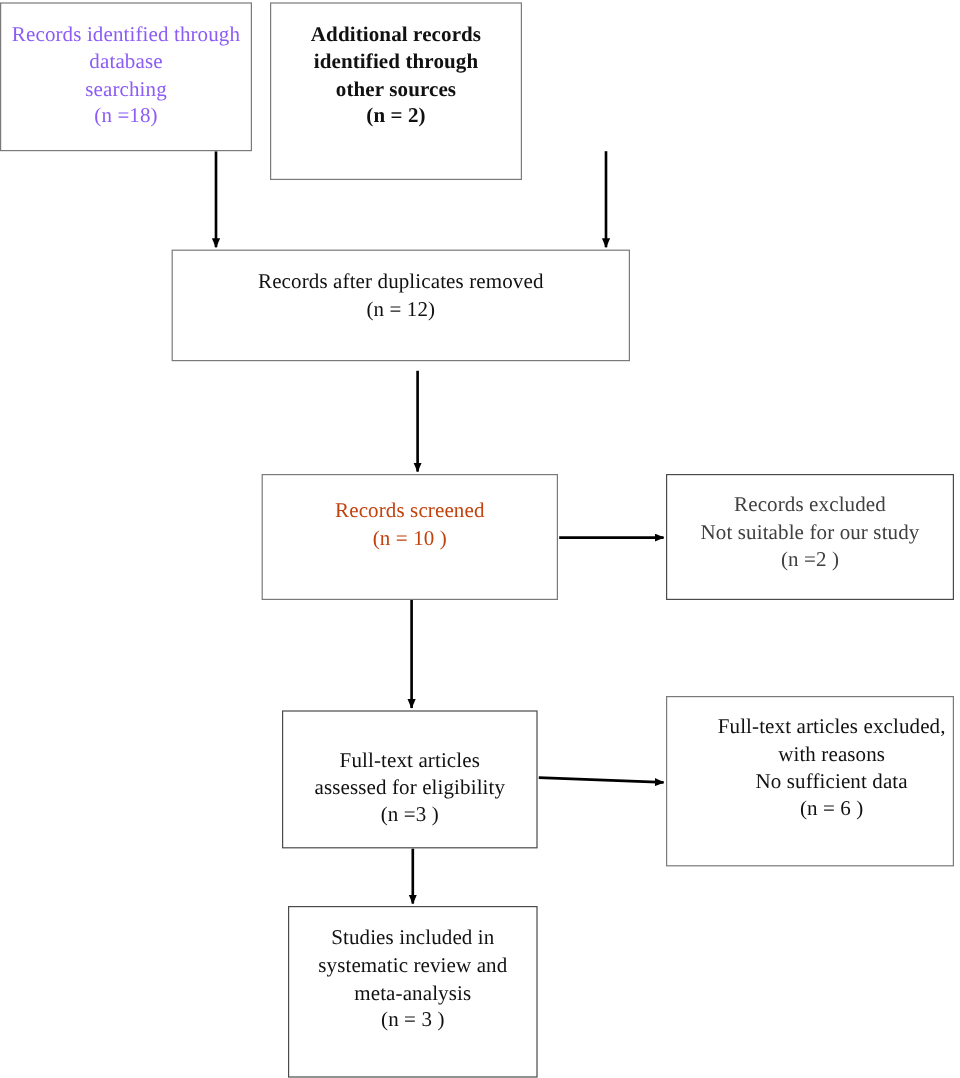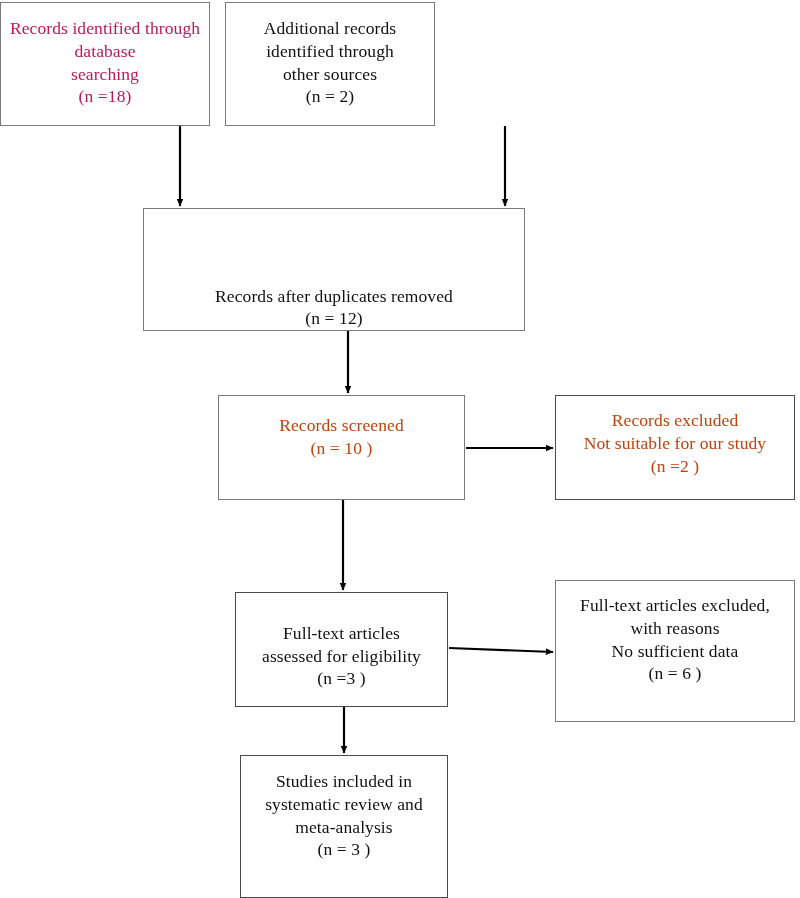--- a/index.html
+++ b/index.html
@@ -62,48 +62,48 @@
         <line x1="505" y1="126" x2="505" y2="206" stroke="#000000" stroke-width="2.2" marker-end="url(#arrowhead)"></line>
         <line x1="348" y1="309" x2="348" y2="393" stroke="#000000" stroke-width="2.2" marker-end="url(#arrowhead)"></line>
         <line x1="466" y1="448" x2="553" y2="448" stroke="#000000" stroke-width="2.2" marker-end="url(#arrowhead)"></line>
         <line x1="343" y1="500" x2="343" y2="590" stroke="#000000" stroke-width="2.2" marker-end="url(#arrowhead)"></line>
         <line x1="449" y1="648" x2="553" y2="652" stroke="#000000" stroke-width="2.2" marker-end="url(#arrowhead)"></line>
         <line x1="344" y1="707" x2="344" y2="753" stroke="#000000" stroke-width="2.2" marker-end="url(#arrowhead)"></line>
       </g>
   </svg>
 
   <div class="node-box" style="left: 0px; top: 2px; width: 210px; height: 124px; border: 1.6px solid rgb(122, 122, 122); background: rgb(255, 255, 255);">
-    <div class="node-text" style="padding-top: 14px; color: #be185d;">Records identified through database
+    <div class="node-text" style="padding-top: 14px; color: #8b5cf6;">Records identified through database
 searching
 (n =18)</div>
   </div>
-  <div class="node-box" style="left: 225px; top: 2px; width: 210px; height: 124px; border: 1.6px solid rgb(122, 122, 122); background: rgb(255, 255, 255);">
+  <div class="node-box" style="left: 225px; top: 2px; width: 210px; height: 148px; border: 1.6px solid rgb(122, 122, 122); background: rgb(255, 255, 255); font-weight: bold;">
     <div class="node-text" style="padding-top: 14px; color: rgb(17, 17, 17);">Additional records identified through
 other sources
 (n = 2)</div>
   </div>
-  <div class="node-box" style="left: 143px; top: 208px; width: 382px; height: 123px; border: 1.6px solid rgb(122, 122, 122); background: rgb(255, 255, 255); align-items: flex-end;">
+  <div class="node-box" style="left: 143px; top: 208px; width: 382px; height: 93px; border: 1.6px solid rgb(122, 122, 122); background: rgb(255, 255, 255);">
     <div class="node-text" style="padding-top: 14px; color: rgb(17, 17, 17);">Records after duplicates removed
 (n = 12)</div>
   </div>
   <div class="node-box" style="left: 218px; top: 395px; width: 247px; height: 105px; border: 1.6px solid rgb(122, 122, 122); background: rgb(255, 255, 255);">
     <div class="node-text" style="padding-top: 18px; color: #c2410c; font-family: Liberation Serif, serif;">Records screened
 (n = 10 )</div>
   </div>
   <div class="node-box" style="left: 555px; top: 395px; width: 240px; height: 105px; border: 1.6px solid rgb(74, 74, 74); background: rgb(255, 255, 255);">
-    <div class="node-text" style="padding-top: 13px; color: #c2410c;">Records excluded
+    <div class="node-text" style="padding-top: 13px; color: #404040;">Records excluded
 Not suitable for our study
 (n =2 )</div>
   </div>
   <div class="node-box" style="left: 235px; top: 592px; width: 213px; height: 115px; border: 1.6px solid rgb(74, 74, 74); background: rgb(255, 255, 255); align-items: center;">
     <div class="node-text" style="padding-top: 13px; color: rgb(17, 17, 17);">Full-text articles
 assessed for eligibility
 (n =3 )</div>
   </div>
-  <div class="node-box" style="left: 555px; top: 580px; width: 240px; height: 142px; border: 1.6px solid rgb(122, 122, 122); background: rgb(255, 255, 255);">
+  <div class="node-box" style="left: 555px; top: 580px; width: 240px; height: 142px; border: 1.6px solid rgb(122, 122, 122); background: rgb(255, 255, 255); justify-content: flex-end;">
     <div class="node-text" style="padding-top: 13px; color: rgb(17, 17, 17);">Full-text articles excluded,
 with reasons
 No sufficient data
 (n = 6 )</div>
   </div>
   <div class="node-box" style="left: 240px; top: 755px; width: 208px; height: 143px; border: 1.6px solid rgb(74, 74, 74); background: rgb(255, 255, 255);">
     <div class="node-text" style="padding-top: 14px; color: rgb(17, 17, 17); font-family: Liberation Serif, serif;">Studies included in
 systematic review and
 meta-analysis
 (n = 3 )</div>

